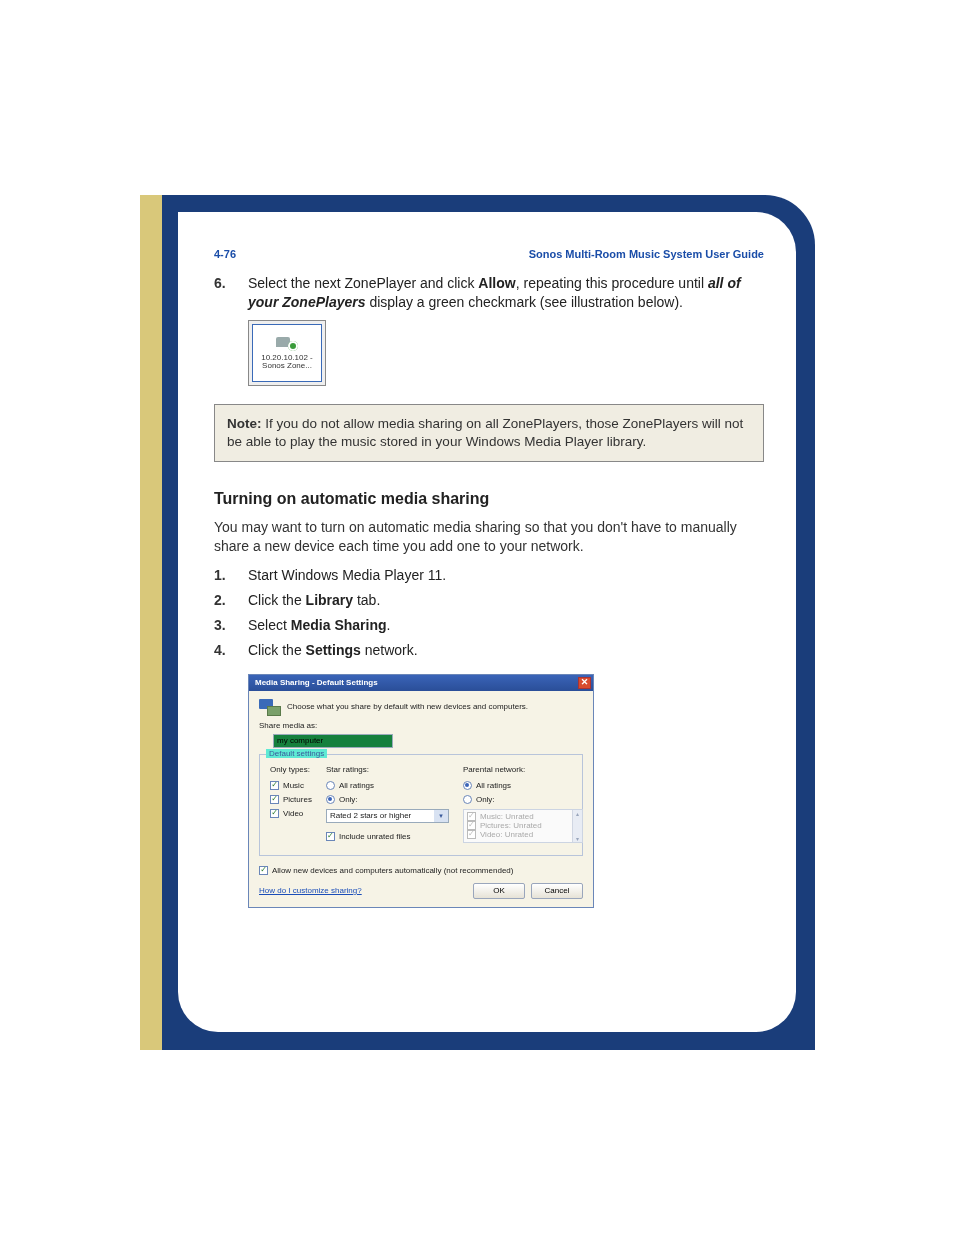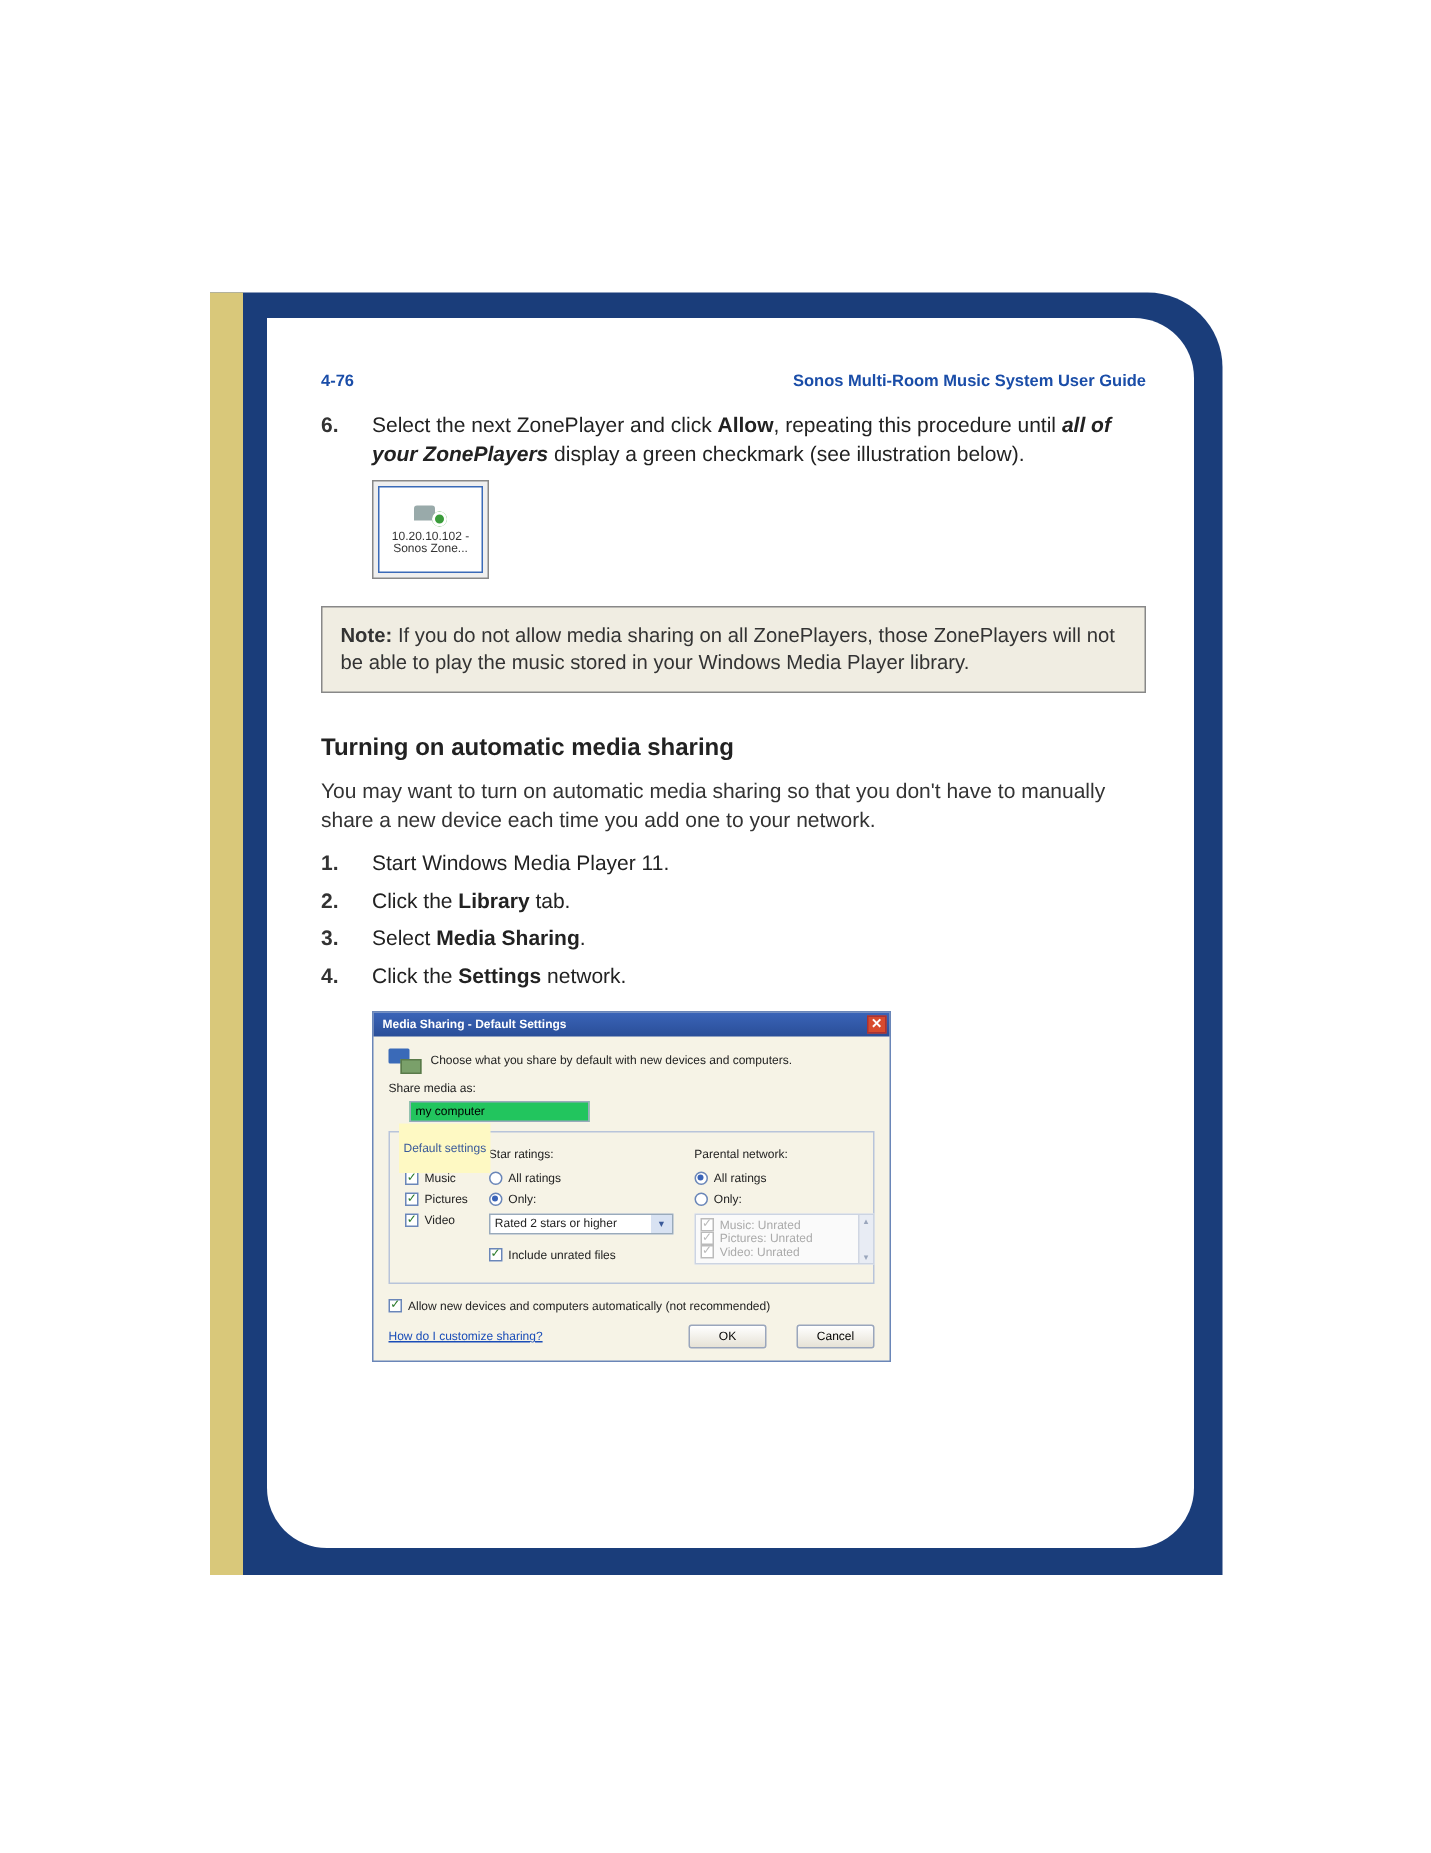--- a/index.html
+++ b/index.html
@@ -158,37 +158,37 @@
     width: 14px; height: 10px; background: #3a6ab8; border-radius: 1px;
   }
   .media-icon::after {
     content: ""; position: absolute; right: 0; bottom: -1px;
     width: 12px; height: 8px; background: #7aa06a; border: 1px solid #5a7a4a;
   }
   .dlg-label { display: block; margin: 2px 0 4px 0; }
   .dlg-input {
     width: 120px; height: 14px;
     border: 1px solid #9ab;
-    background: #22c55e;
+    background: #15803d;
     font-size: 8px;
     padding: 0 3px;
     margin-left: 14px;
     margin-bottom: 6px;
   }
   .fieldset {
     border: 1px solid #b8c4da;
     padding: 10px 10px 12px 10px;
     position: relative;
     margin-bottom: 10px;
   }
   .fieldset .legend {
     position: absolute;
     top: -6px; left: 6px;
-    background: #fef9c3;
-    padding: 12px 3px;
+    background: #5eead4;
+    padding: 0 3px;
     color: #3a5a9a;
     font-size: 8px;
   }
   .cols { display: flex; gap: 14px; }
   .col { flex: 1; display: flex; flex-direction: column; gap: 5px; }
   .col-title { margin-bottom: 2px; }
   .chk, .rad {
     display: flex; align-items: center; gap: 4px;
   }
   .chk .box {
@@ -226,21 +226,21 @@
     background: #e8ecf4; border-left: 1px solid #d0d6e2;
     display: flex; flex-direction: column; justify-content: space-between;
     align-items: center; color: #9aa6bc; font-size: 6px;
   }
   .autoshare { margin-bottom: 8px; }
   .footer {
     display: flex; align-items: center; justify-content: space-between;
     margin-top: 6px;
   }
   .link { color: #1a4db8; text-decoration: underline; cursor: pointer; }
-  .btns { display: flex; gap: 20px; justify-content: flex-end; }
+  .btns { display: flex; gap: 6px; justify-content: flex-end; }
   .winbtn {
     border: 1px solid #9aa6bc;
     background: linear-gradient(#fff, #e6e2d6);
     width: 52px; height: 16px;
     font-size: 8px;
     display: inline-flex; align-items: center; justify-content: center;
     border-radius: 2px;
   }
 </style>
 </head>

